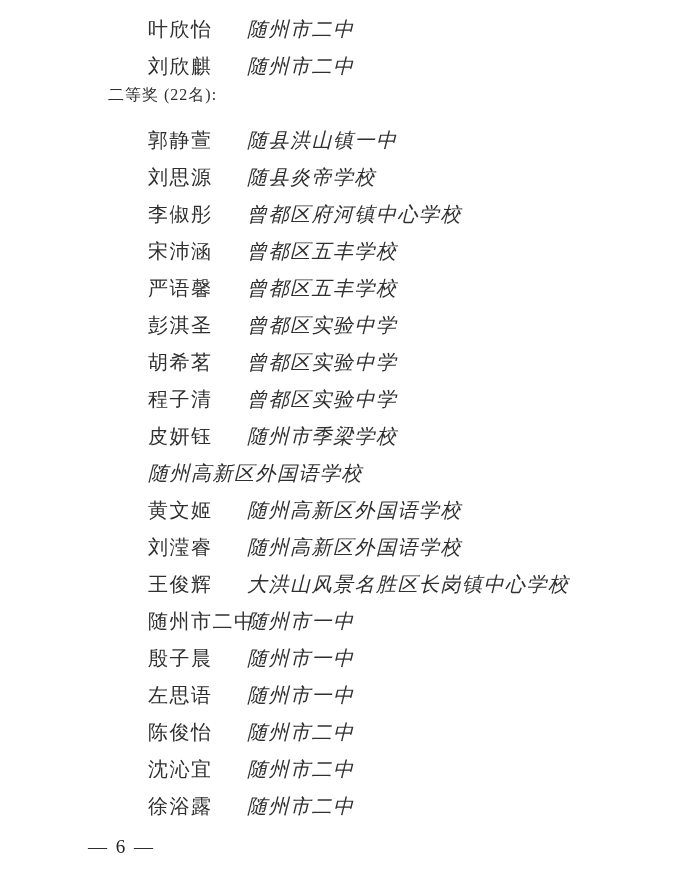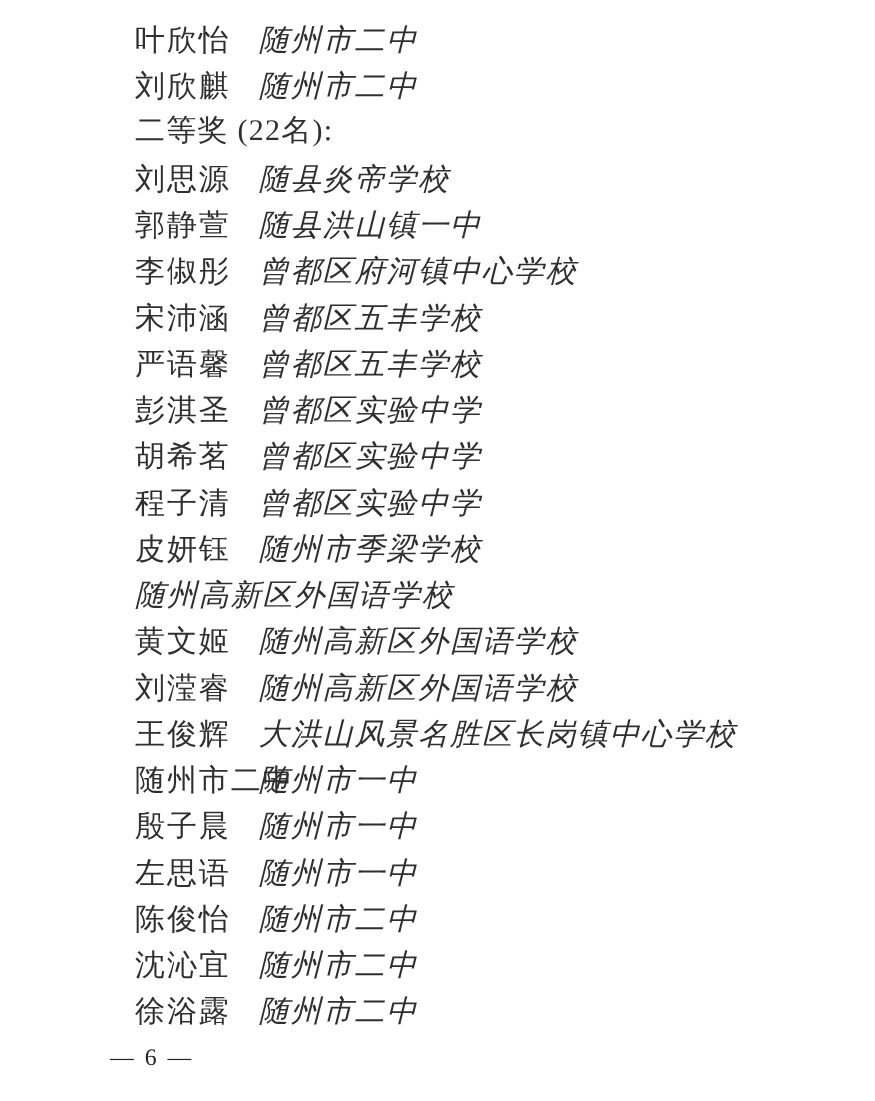--- a/index.html
+++ b/index.html
@@ -15,38 +15,39 @@
     overflow: hidden;
     font-family: "Liberation Serif", "DejaVu Serif", serif;
     color: #2f2f2f;
   }
   .list {
     padding: 11px 0 0 108px;
   }
   .row {
     height: 37px;
     display: flex;
-    align-items: flex-end;
-    font-size: 24px;
+    align-items: center;
+    font-size: 20px;
     letter-spacing: 1.5px;
     white-space: nowrap;
+    margin-left: 40px;
   }
   .row .name {
     flex: none;
     width: 99px;
   }
   .row .school {
     flex: none;
     font-style: italic;
   }
   .section-header {
     height: 37px;
     display: flex;
-    align-items: center;
-    font-size: 24px;
+    align-items: flex-start;
+    font-size: 16px;
     letter-spacing: 1px;
     white-space: nowrap;
   }
   .footer {
     height: 37px;
     margin-top: 3px;
     padding-left: 88px;
     display: flex;
     align-items: center;
     font-size: 19px;
@@ -68,27 +69,27 @@
   <div class="row">
     <span class="name">刘欣麒</span>
     <span class="school">随州市二中</span>
   </div>
 
   <div class="section-header">
     <span>二等奖 (22名):</span>
   </div>
 
   <div class="row">
-    <span class="name">刘思源</span>
-    <span class="school">随县炎帝学校</span>
+    <span class="name">郭静萱</span>
+    <span class="school">随县洪山镇一中</span>
   </div>
 
   <div class="row">
-    <span class="name">郭静萱</span>
-    <span class="school">随县洪山镇一中</span>
+    <span class="name">刘思源</span>
+    <span class="school">随县炎帝学校</span>
   </div>
 
   <div class="row">
     <span class="name">李俶彤</span>
     <span class="school">曾都区府河镇中心学校</span>
   </div>
 
   <div class="row">
     <span class="name">宋沛涵</span>
     <span class="school">曾都区五丰学校</span>

